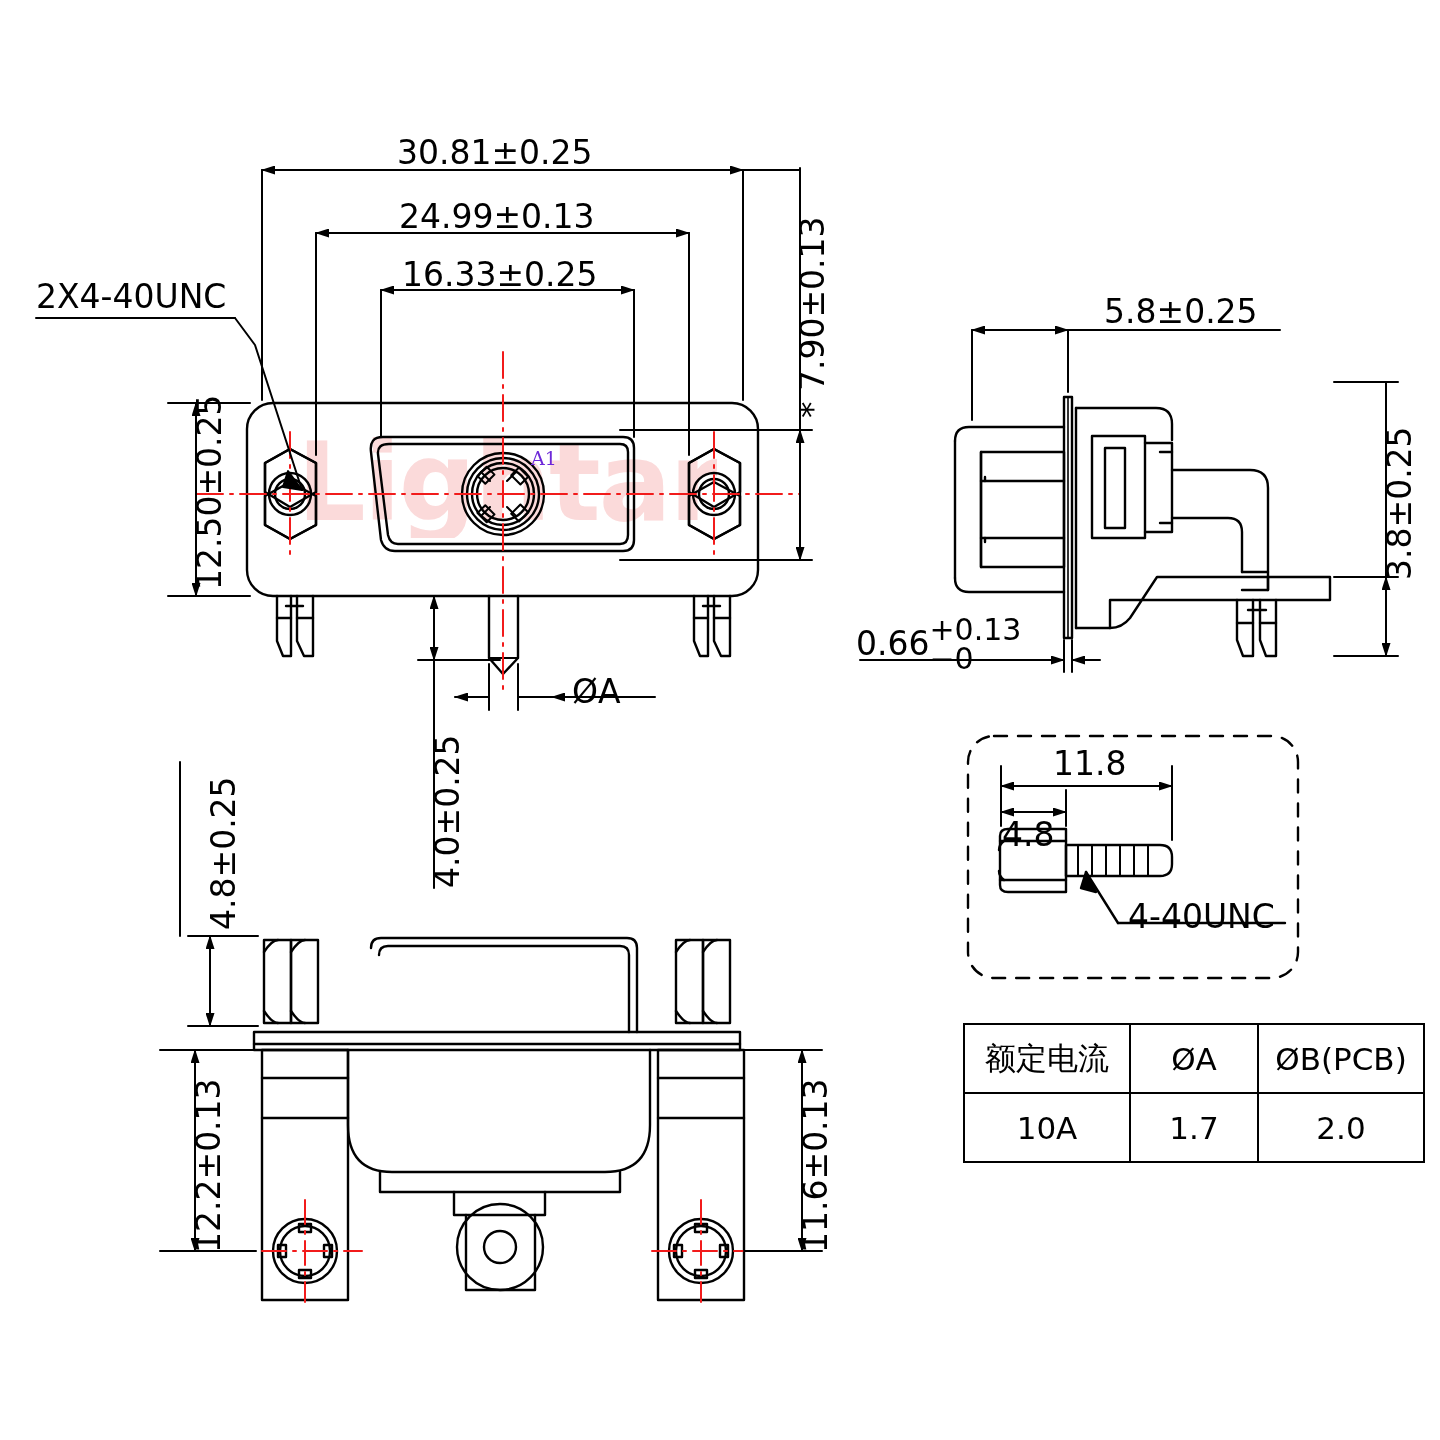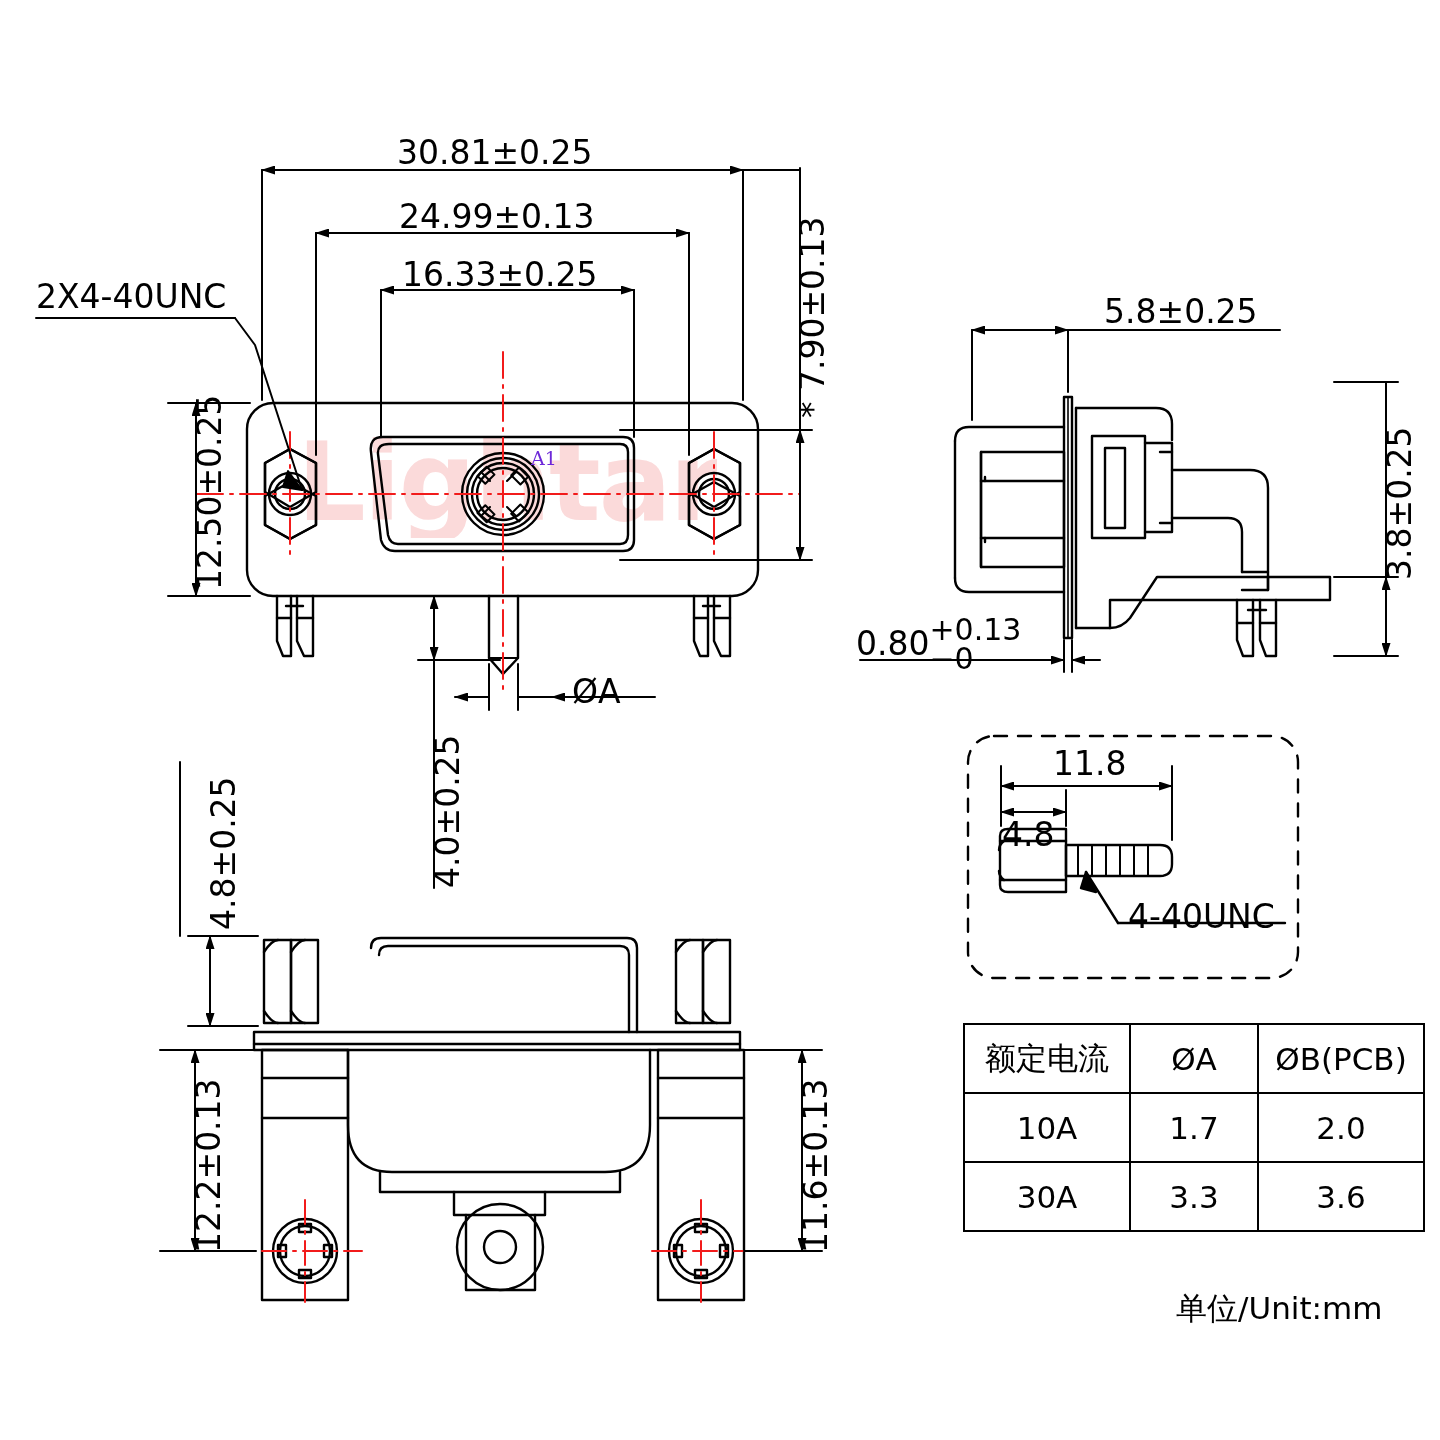--- a/index.html
+++ b/index.html
@@ -299,21 +299,21 @@
 
   <div class="dimtxt vert" style="left:428px;top:888px;transform:rotate(-90deg);">4.0±0.25</div>
 
   <div class="dimtxt" style="left:572px;top:672px;">ØA</div>
 
   <div class="pinlabel" style="left:531px;top:447px;">A1</div>
 
   <div class="dimtxt" style="left:1104px;top:292px;">5.8±0.25</div>
 
   <div class="dimtxt" style="left:856px;top:617px;">
-    <span>0.80</span><span class="sup">
+    <span>0.66</span><span class="sup">
       <span>+0.13</span>
       <span>−0</span>
     </span>
   </div>
 
   <div class="dimtxt vert" style="left:1380px;top:580px;transform:rotate(-90deg);">3.8±0.25</div>
 
   <div class="dimtxt vert" style="left:204px;top:930px;transform:rotate(-90deg);">4.8±0.25</div>
   <div class="dimtxt vert" style="left:189px;top:1253px;transform:rotate(-90deg);">12.2±0.13</div>
   <div class="dimtxt vert" style="left:796px;top:1253px;transform:rotate(-90deg);">11.6±0.13</div>
@@ -327,23 +327,17 @@
       <tr>
         <td class="c0">额定电流</td>
         <td class="c1">ØA</td>
         <td class="c2">ØB(PCB)</td>
       </tr>
       <tr>
         <td class="c0">10A</td>
         <td class="c1">1.7</td>
         <td class="c2">2.0</td>
       </tr>
-      <tr>
-        <td class="c0">30A</td>
-        <td class="c1">3.3</td>
-        <td class="c2">3.6</td>
-      </tr>
     </tbody>
   </table>
 
-  <div id="unit-note">单位/Unit:mm</div>
 
 </div>
 
 </body></html>

